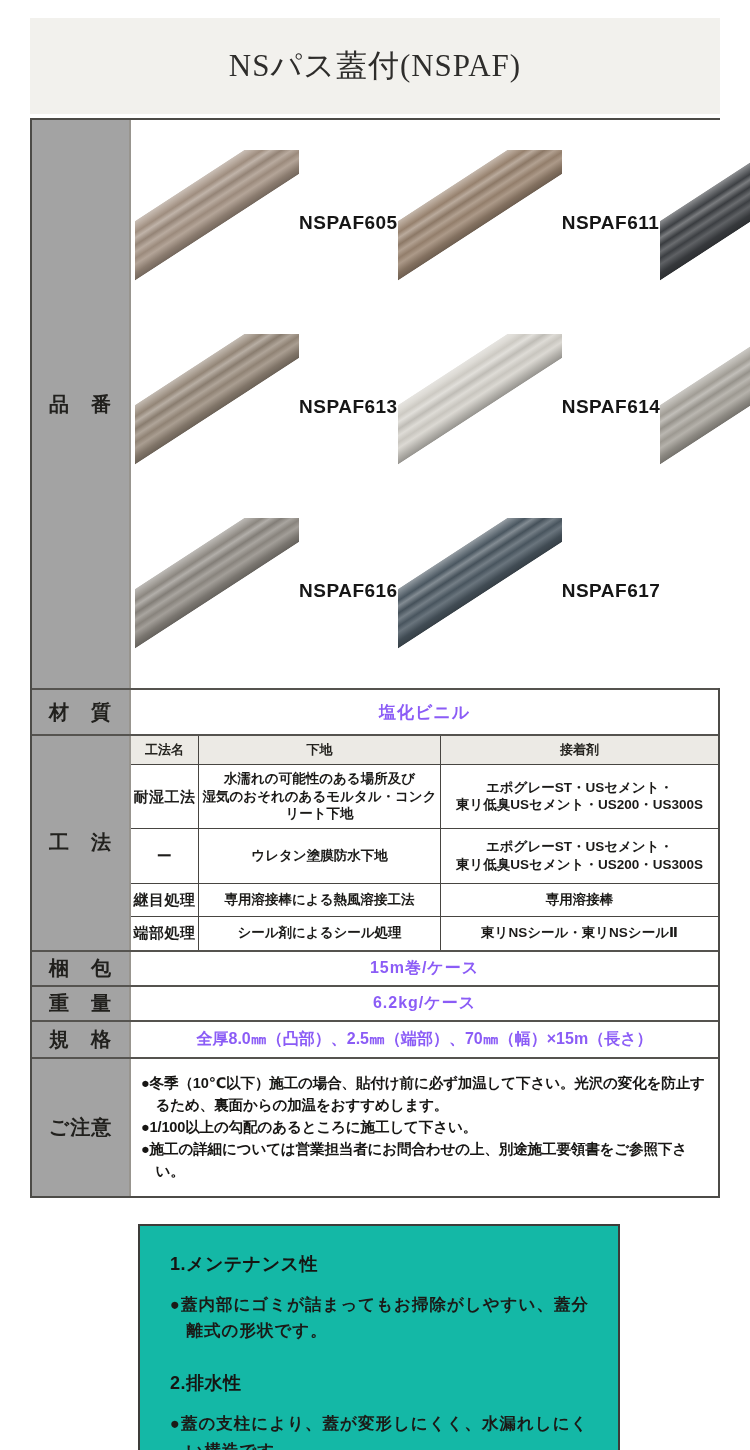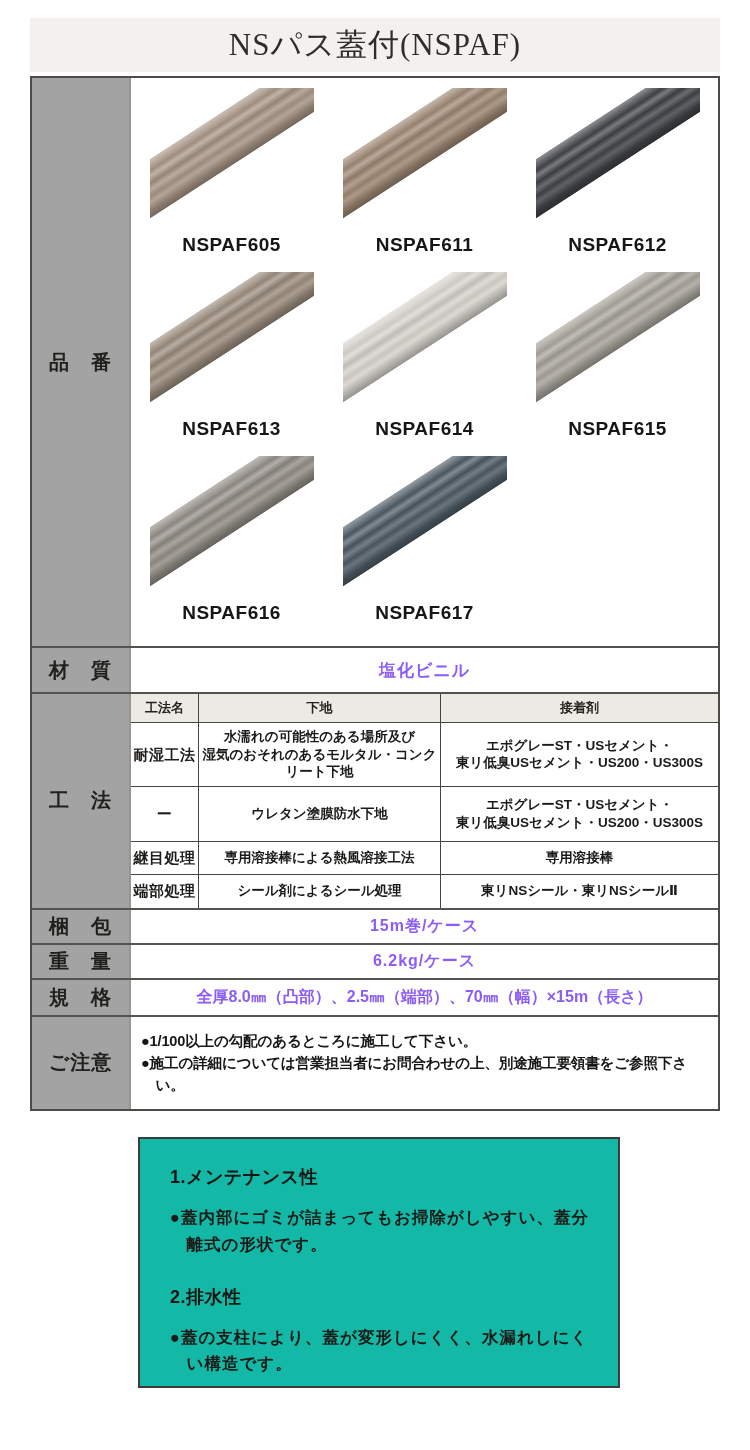--- a/index.html
+++ b/index.html
@@ -3,21 +3,21 @@
 <meta charset="utf-8">
 <style>
   * { margin:0; padding:0; box-sizing:border-box; }
   html,body { width:750px; background:#ffffff; font-family:"Liberation Sans","DejaVu Sans",sans-serif; color:#1e1d1b; }
   body { height:1450px; overflow:hidden; }
 
   .sheet { padding:18px 30px 0 30px; }
 
   
   .title-bar {
-    height:54px; background:#f2f1ed;
+    height:96px; background:#f2f1ed;
     display:flex; align-items:center; justify-content:center;
     margin-bottom:4px;
   }
   .title-bar h1 {
     font-family:"Liberation Serif","DejaVu Serif",serif;
     font-size:31px; font-weight:normal; color:#2e2d2b; letter-spacing:1px;
   }
 
   
   .spec-table { border:2px solid #4c4b47; background:#ffffff; }
@@ -29,21 +29,21 @@
     display:flex; align-items:center; justify-content:center;
     font-size:20px; font-weight:bold; color:#21201d; letter-spacing:1px;
   }
   .row-content { flex:1; background:#ffffff; }
 
   
   .product-grid {
     display:grid; grid-template-columns:repeat(3,1fr);
     padding:10px 4px 6px 4px;
   }
-  .product-cell { height:184px; display:flex; flex-direction:column; align-items:center; }
+  .product-cell { height:184px; display:flex; align-items:center; }
   .strip-box { width:164px; height:144px; position:relative; overflow:hidden; }
   .strip {
     position:absolute; left:-30px; bottom:-6px;
     width:250px; height:50px;
     transform-origin:left bottom;
     transform:rotate(-33deg);
     border-radius:3px 5px 5px 3px;
     background-image:linear-gradient(to bottom,
       rgba(255,255,255,0.42) 0%,
       rgba(255,255,255,0.20) 10%,
@@ -219,20 +219,21 @@
 
     <div class="spec-row">
       <div class="row-label">規　格</div>
       <div class="row-content center-val kikaku-row">全厚8.0㎜（凸部）、2.5㎜（端部）、70㎜（幅）×15m（長さ）</div>
     </div>
 
     <div class="spec-row">
       <div class="row-label">ご注意</div>
       <div class="row-content">
         <div class="notes">
+          <div class="note">●冬季（10℃以下）施工の場合、貼付け前に必ず加温して下さい。光沢の変化を防止するため、裏面からの加温をおすすめします。</div>
           <div class="note">●1/100以上の勾配のあるところに施工して下さい。</div>
           <div class="note">●施工の詳細については営業担当者にお問合わせの上、別途施工要領書をご参照下さい。</div>
         </div>
       </div>
     </div>
 
   </div>
 
   <div class="info-box">
     <div class="info-section">

